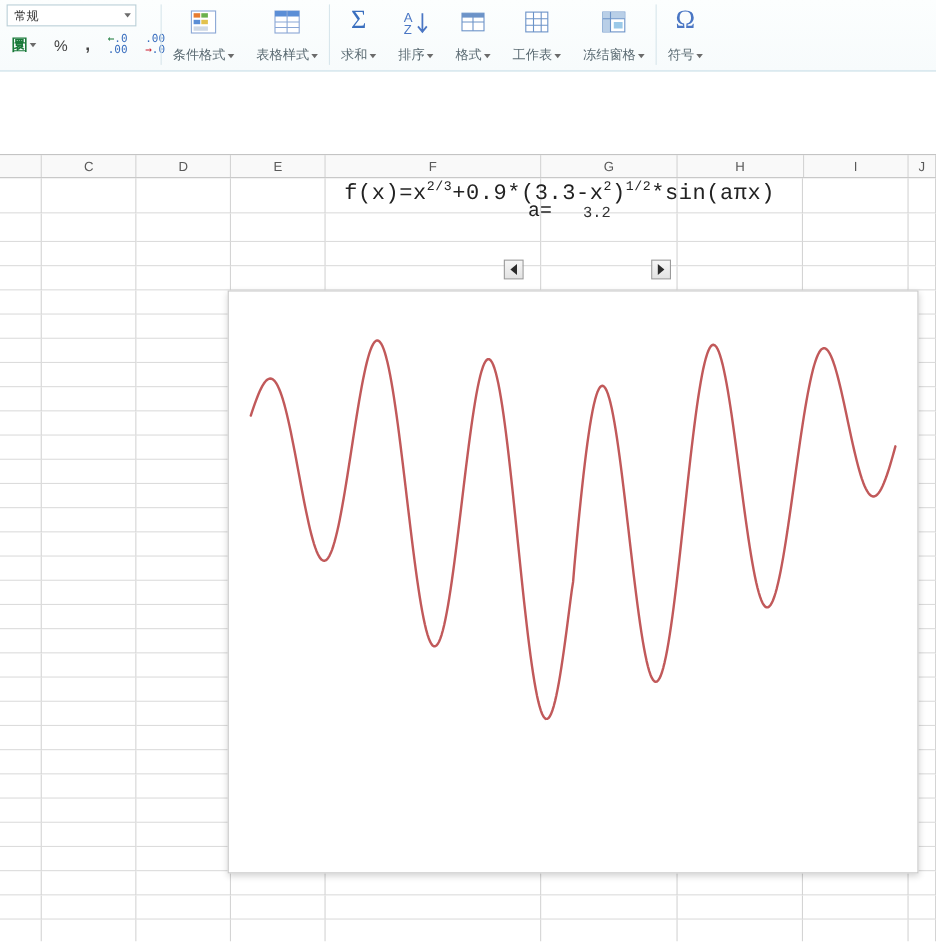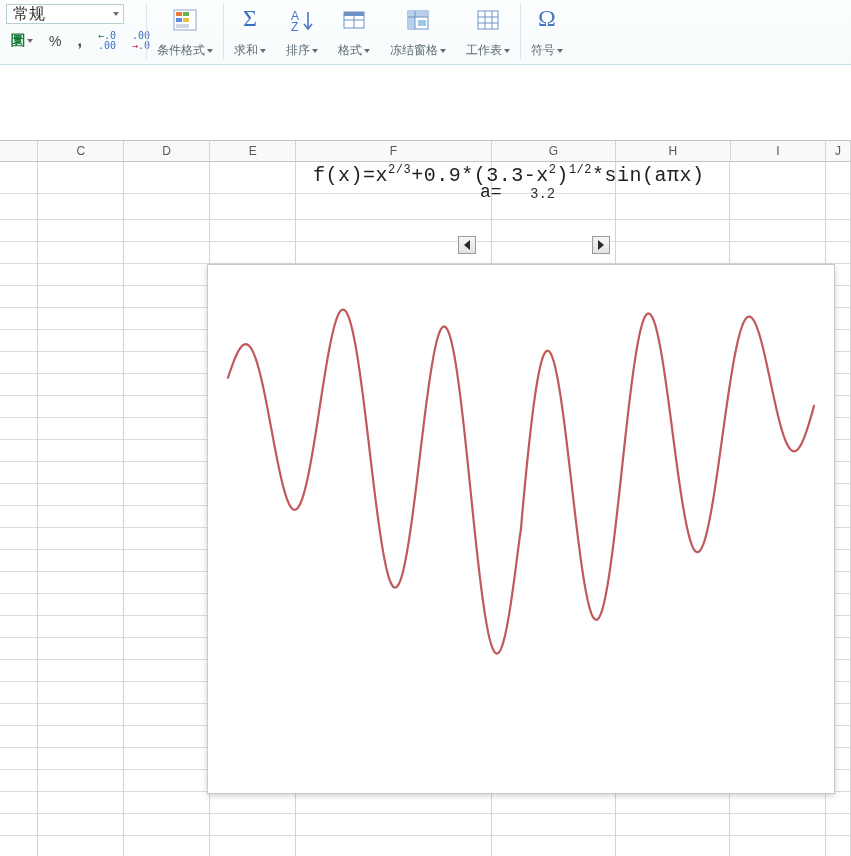--- a/index.html
+++ b/index.html
@@ -50,21 +50,21 @@
 
   .numfmt-select {
     display:flex;
     align-items:center;
     justify-content:space-between;
     width:118px;
     height:20px;
     border:1px solid #b9cfd8;
     background:#fff;
     padding:0 4px 0 6px;
-    font-size:16px;
+    font-size:11px;
     box-sizing:border-box;
   }
   .dd-arrow {
     width:0;height:0;border-left:3px solid transparent;border-right:3px solid transparent;
     border-top:4px solid #6b6b6b;
   }
 
   .tiny-btn {
     display:flex; align-items:center; justify-content:center;
     height:20px; padding:0 4px;
@@ -283,20 +283,35 @@
         <rect x="13" y="12" width="6" height="4" fill="#e2c14d"></rect>
         <rect x="6" y="18" width="13" height="4" fill="#cfd9e6"></rect>
       </svg>
       <div class="lbl-row">
         <span>条件格式</span>
         <span class="dd-arrow"></span>
       </div>
     </div>
   </div>
 
+  <div class="ribbon-group">
+    <div class="large-btn">
+      <svg width="30" height="28">
+        <rect x="4" y="4" width="22" height="20" fill="#fff" stroke="#8aa7d6"></rect>
+        <rect x="4" y="4" width="22" height="5" fill="#5b8ed6"></rect>
+        <line x1="4" y1="14" x2="26" y2="14" stroke="#8aa7d6"></line>
+        <line x1="4" y1="19" x2="26" y2="19" stroke="#8aa7d6"></line>
+        <line x1="15" y1="4" x2="15" y2="24" stroke="#8aa7d6"></line>
+      </svg>
+      <div class="lbl-row">
+        <span>表格样式</span>
+        <span class="dd-arrow"></span>
+      </div>
+    </div>
+  </div>
 
   <div class="vsep"></div>
 
   <div class="ribbon-group">
     <div class="large-btn">
       <span class="sigma-icon" style="height:28px;line-height:28px;">Σ</span>
       <div class="lbl-row">
         <span>求和</span>
         <span class="dd-arrow"></span>
       </div>
@@ -326,54 +341,54 @@
         <line x1="14" y1="6" x2="14" y2="22" stroke="#6c93c8"></line>
         <line x1="4" y1="14" x2="24" y2="14" stroke="#6c93c8"></line>
       </svg>
       <div class="lbl-row">
         <span>格式</span>
         <span class="dd-arrow"></span>
       </div>
     </div>
   </div>
 
+
+  <div class="ribbon-group">
+    <div class="large-btn">
+      <svg width="28" height="28">
+        <rect x="4" y="5" width="20" height="18" fill="#fff" stroke="#6c93c8"></rect>
+        <line x1="4" y1="11" x2="24" y2="11" stroke="#6c93c8"></line>
+        <line x1="4" y1="17" x2="24" y2="17" stroke="#6c93c8"></line>
+        <line x1="11" y1="5" x2="11" y2="23" stroke="#6c93c8"></line>
+        <line x1="18" y1="5" x2="18" y2="23" stroke="#6c93c8"></line>
+      </svg>
+      <div class="lbl-row">
+        <span>工作表</span>
+        <span class="dd-arrow"></span>
+      </div>
+    </div>
+  </div>
 
   <div class="ribbon-group">
     <div class="large-btn">
       <svg width="28" height="28">
         <rect x="4" y="5" width="20" height="18" fill="#fff" stroke="#6c93c8"></rect>
         <rect x="4" y="5" width="20" height="6" fill="#b9cfe7"></rect>
         <rect x="4" y="5" width="7" height="18" fill="#b9cfe7"></rect>
         <line x1="4" y1="11" x2="24" y2="11" stroke="#6c93c8"></line>
         <line x1="11" y1="5" x2="11" y2="23" stroke="#6c93c8"></line>
         <path d="M14 14 L22 14 L22 20 L14 20 Z" fill="#9bc9e8"></path>
       </svg>
       <div class="lbl-row">
         <span>冻结窗格</span>
         <span class="dd-arrow"></span>
       </div>
     </div>
   </div>
 
-  <div class="ribbon-group">
-    <div class="large-btn">
-      <svg width="28" height="28">
-        <rect x="4" y="5" width="20" height="18" fill="#fff" stroke="#6c93c8"></rect>
-        <line x1="4" y1="11" x2="24" y2="11" stroke="#6c93c8"></line>
-        <line x1="4" y1="17" x2="24" y2="17" stroke="#6c93c8"></line>
-        <line x1="11" y1="5" x2="11" y2="23" stroke="#6c93c8"></line>
-        <line x1="18" y1="5" x2="18" y2="23" stroke="#6c93c8"></line>
-      </svg>
-      <div class="lbl-row">
-        <span>工作表</span>
-        <span class="dd-arrow"></span>
-      </div>
-    </div>
-  </div>
-
 
   <div class="vsep"></div>
 
   <div class="ribbon-group">
     <div class="large-btn">
       <span style="font-size:24px;color:#4a76c4;font-family:'Times New Roman',serif;height:28px;line-height:28px;">Ω</span>
       <div class="lbl-row">
         <span>符号</span>
         <span class="dd-arrow"></span>
       </div>

